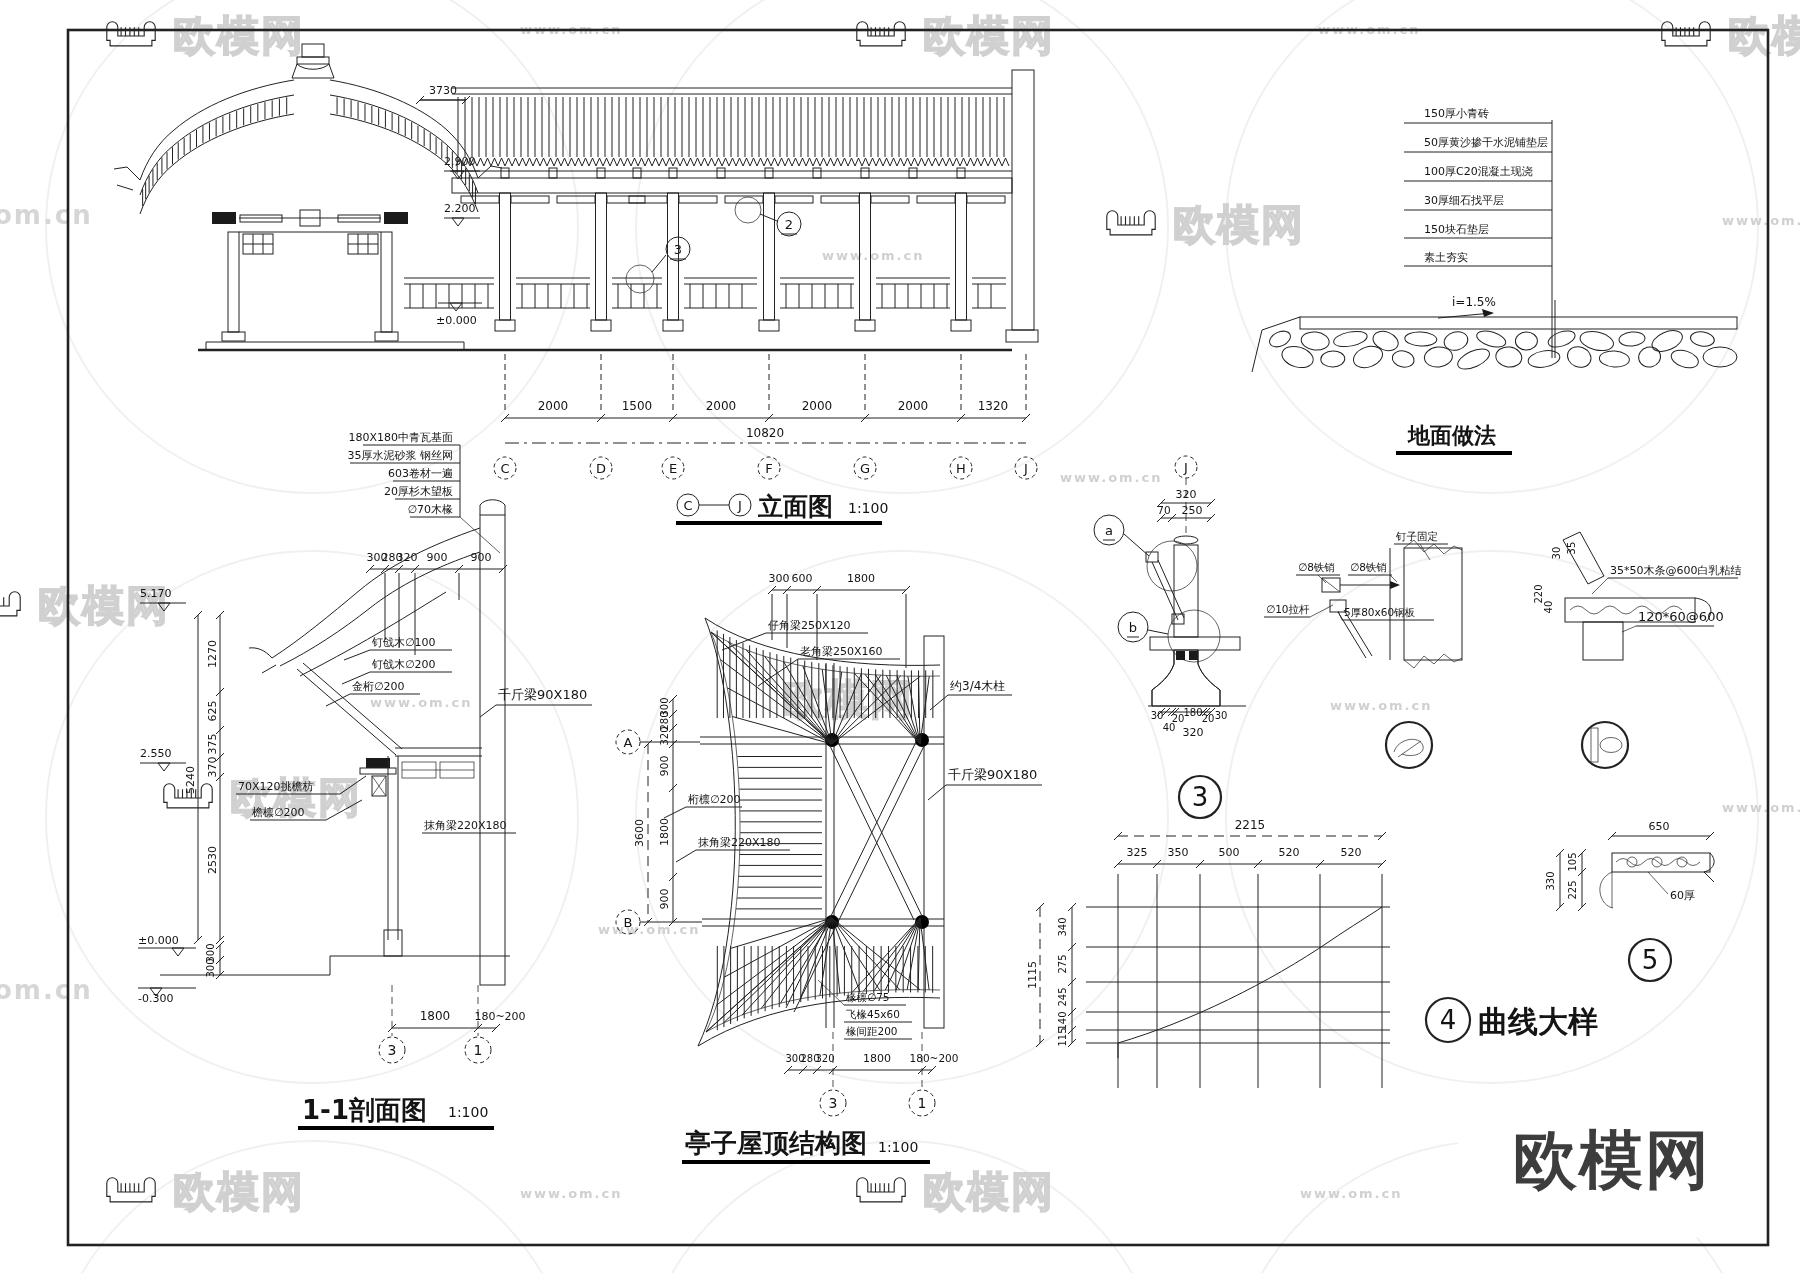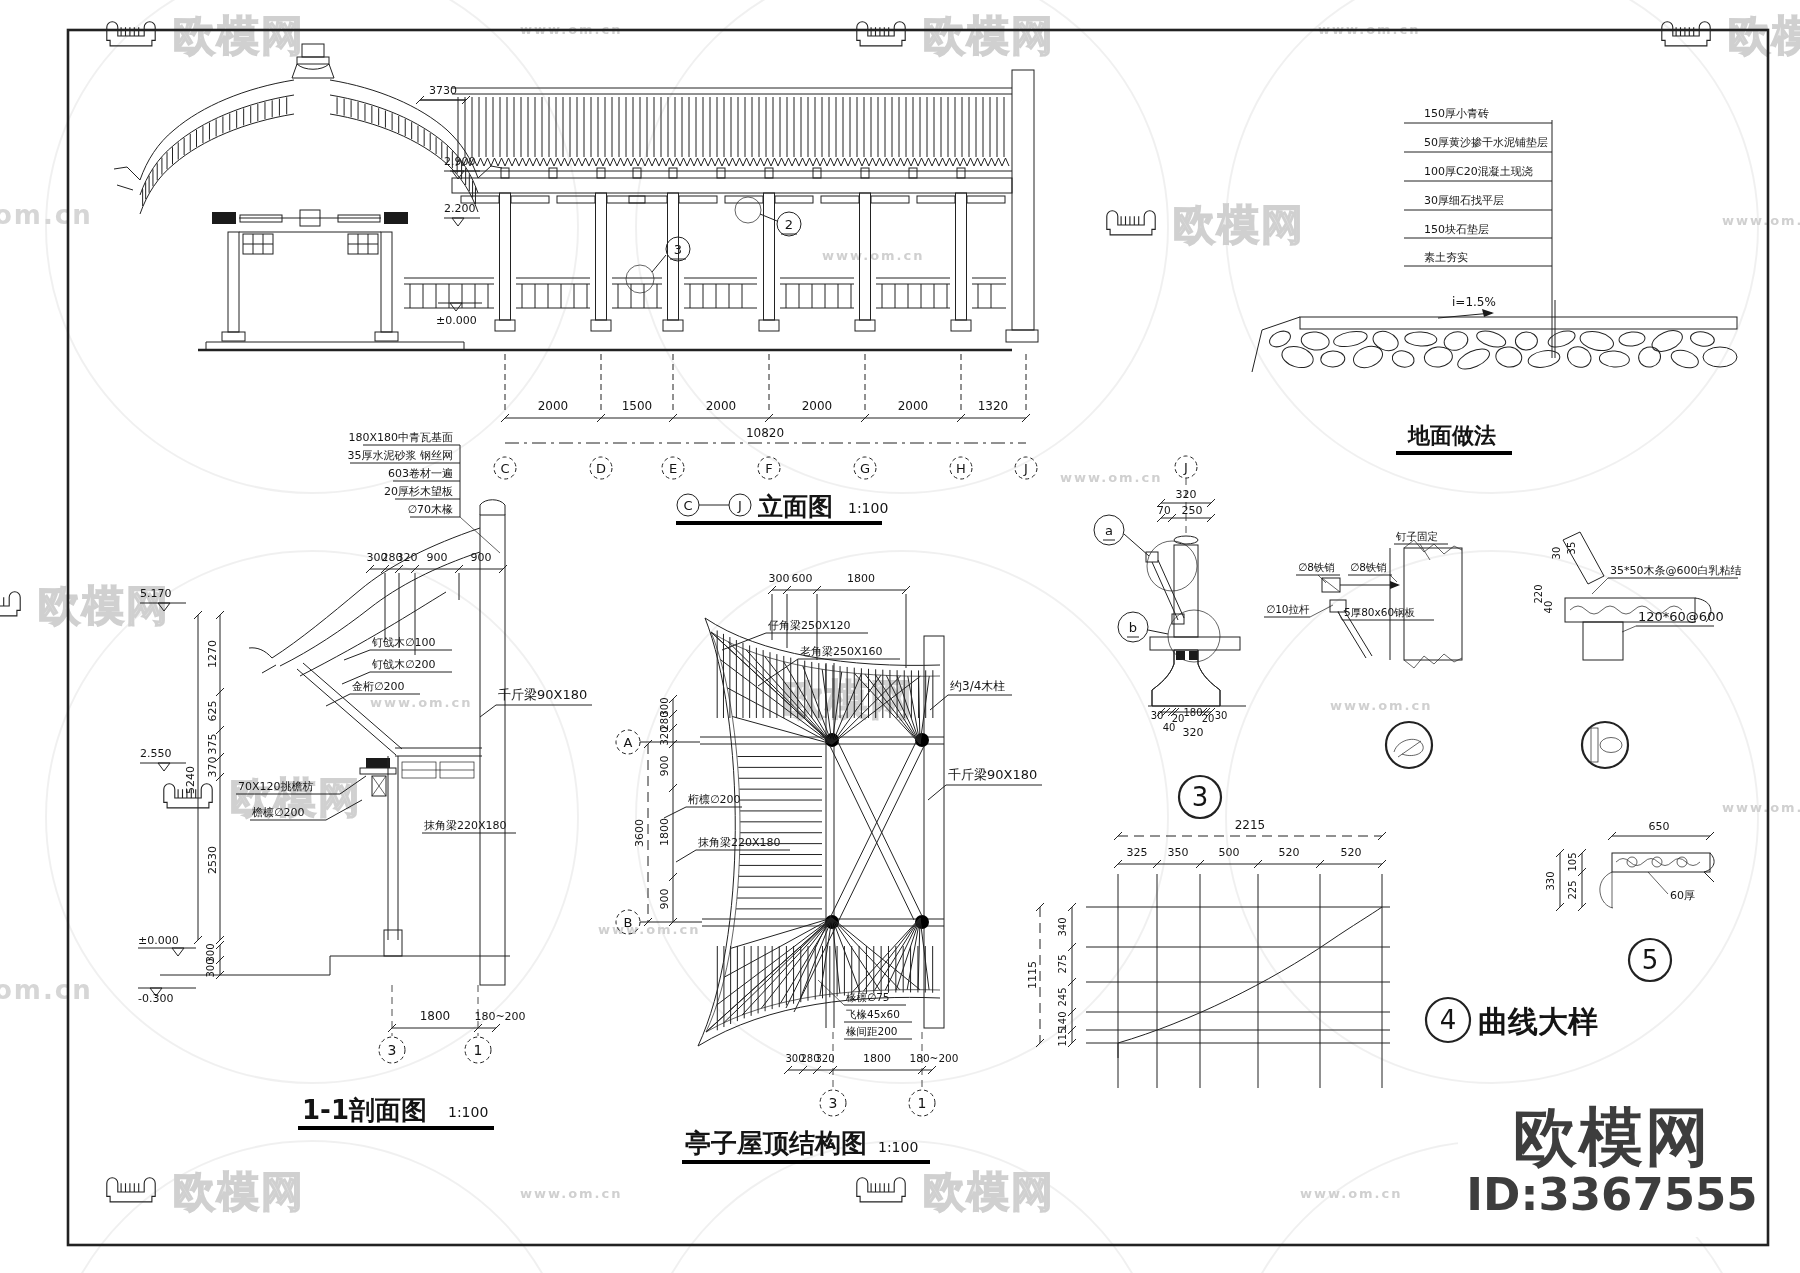--- a/index.html
+++ b/index.html
@@ -1105,15 +1105,14 @@
         <line x1="1086" y1="947" x2="1390" y2="947" stroke-width="0.7"></line>
         <line x1="1086" y1="982" x2="1390" y2="982" stroke-width="0.7"></line>
         <line x1="1086" y1="1012" x2="1390" y2="1012" stroke-width="0.7"></line>
         <line x1="1086" y1="1030" x2="1390" y2="1030" stroke-width="0.7"></line>
         <line x1="1086" y1="1043" x2="1390" y2="1043" stroke-width="0.7"></line>
       </g>
   </svg>
 
   <div class="brandbox">
     <div class="n">欧模网</div>
-    <div class="i">ID:3367555</div>
   </div>
 </div>
 
 </body></html>

